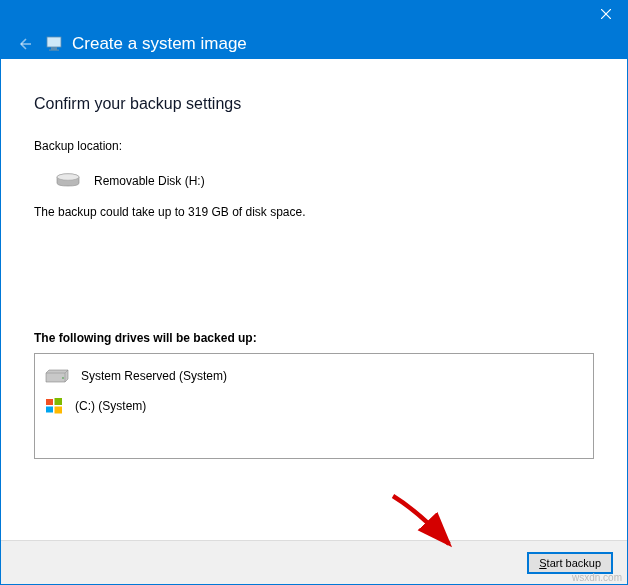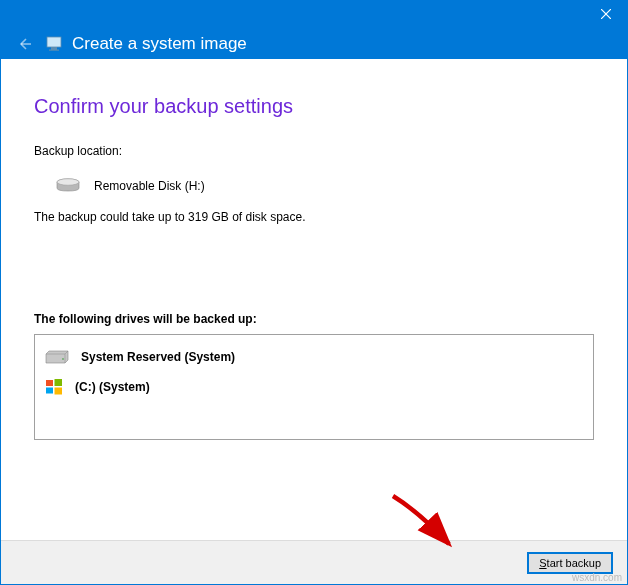--- a/index.html
+++ b/index.html
@@ -54,51 +54,50 @@
     .window-icon {
       width: 16px;
       height: 16px;
       display: inline-block;
     }
     .content {
       padding: 36px 34px 0 34px;
       color: #000;
     }
     .page-title {
-      color: #6d28d9;
-      font-size: 20px;
+      color: #0f172a;
+      font-size: 16px;
       font-weight: 400;
       margin-bottom: 26px;
     }
     .label { font-size: 12px; margin-bottom: 20px; }
     .location-row {
       display: flex;
       align-items: center;
       gap: 14px;
       margin: 0 0 16px 22px;
     }
     .drive-icon {
       width: 24px;
       height: 16px;
     }
-    .size-note { font-size: 12px; margin-bottom: 88px; }
+    .size-note { font-size: 12px; margin-bottom: 112px; }
     .drives-label { font-size: 12px; margin-bottom: 8px; font-weight: bold; }
     .drives-box {
       border: 1px solid #a0a0a0;
       height: 106px;
       padding: 8px 10px;
     }
     .drive-item {
       display: flex;
       align-items: center;
       gap: 12px;
       height: 28px;
       font-size: 12px;
       margin-bottom: 2px;
-      font-weight: bold;
     }
     .hdd-icon { width: 24px; height: 14px; }
     .win-icon { width: 18px; height: 18px; }
     .footer {
       position: absolute;
       left: 1px;
       right: 1px;
       bottom: 1px;
       height: 44px;
       background: #f0f0f0;

